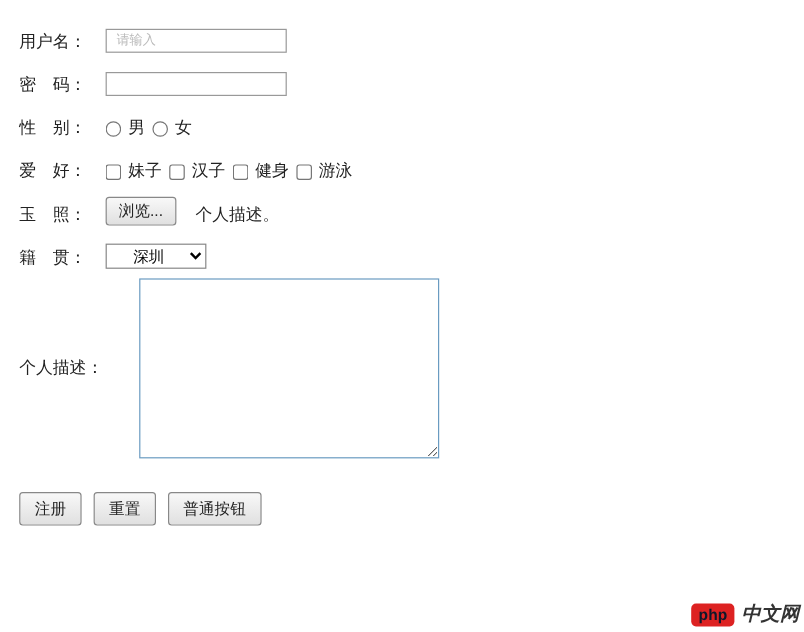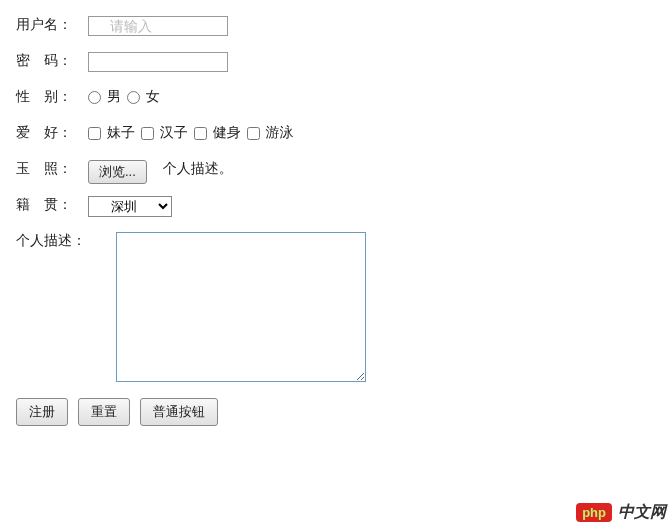--- a/index.html
+++ b/index.html
@@ -9,35 +9,35 @@
       font-size: 14px;
       color: #222;
       width: 670px;
       height: 527px;
       position: relative;
       padding: 8px 16px;
       background: #fff;
     }
     .row {
       display: flex;
-      align-items: flex-start;
+      align-items: flex-end;
       margin: 8px 0;
       min-height: 28px;
     }
-    .row.align-bottom { align-items: flex-start; }
+    .row.align-bottom { align-items: center; }
     .label {
       width: 72px;
       white-space: pre;
     }
     input[type="text"], input[type="password"] {
-      width: 140px;
+      width: 151px;
       height: 20px;
       border: 1px solid #999;
-      padding: 1px 21px;
-      font-size: 14px;
+      padding: 1px 8px;
+      font-size: 11px;
     }
     input[type="text"]::placeholder { color: #bbb; }
     input[type="radio"], input[type="checkbox"] {
       margin: 0 2px 0 0;
       vertical-align: middle;
     }
     .opt { margin-right: 6px; }
     .file-btn {
       display: inline-block;
       padding: 2px 10px;
@@ -57,21 +57,21 @@
     }
     textarea {
       width: 250px;
       height: 150px;
       border: 1px solid #6a9bc1;
       padding: 2px;
       font-size: 13px;
       resize: both;
       margin-left: 28px;
     }
-    .buttons { margin-top: 16px; }
+    .buttons { margin-top: 28px; }
     .btn {
       display: inline-block;
       padding: 4px 12px;
       border: 1px solid #888;
       border-radius: 3px;
       background: linear-gradient(#f8f8f8,#e0e0e0);
       font-size: 13px;
       cursor: pointer;
       margin-right: 6px;
     }
@@ -82,21 +82,21 @@
       display: flex;
       align-items: center;
       gap: 6px;
       font-size: 16px;
       font-style: italic;
       font-weight: bold;
       color: #333;
     }
     .watermark .logo {
       background: #d22;
-      color: #bef264;
+      color: #0f172a;
       border-radius: 4px;
       padding: 2px 6px;
       font-size: 13px;
       font-style: normal;
     }
   </style>
 </head>
 <body>
 
 <div class="row">

